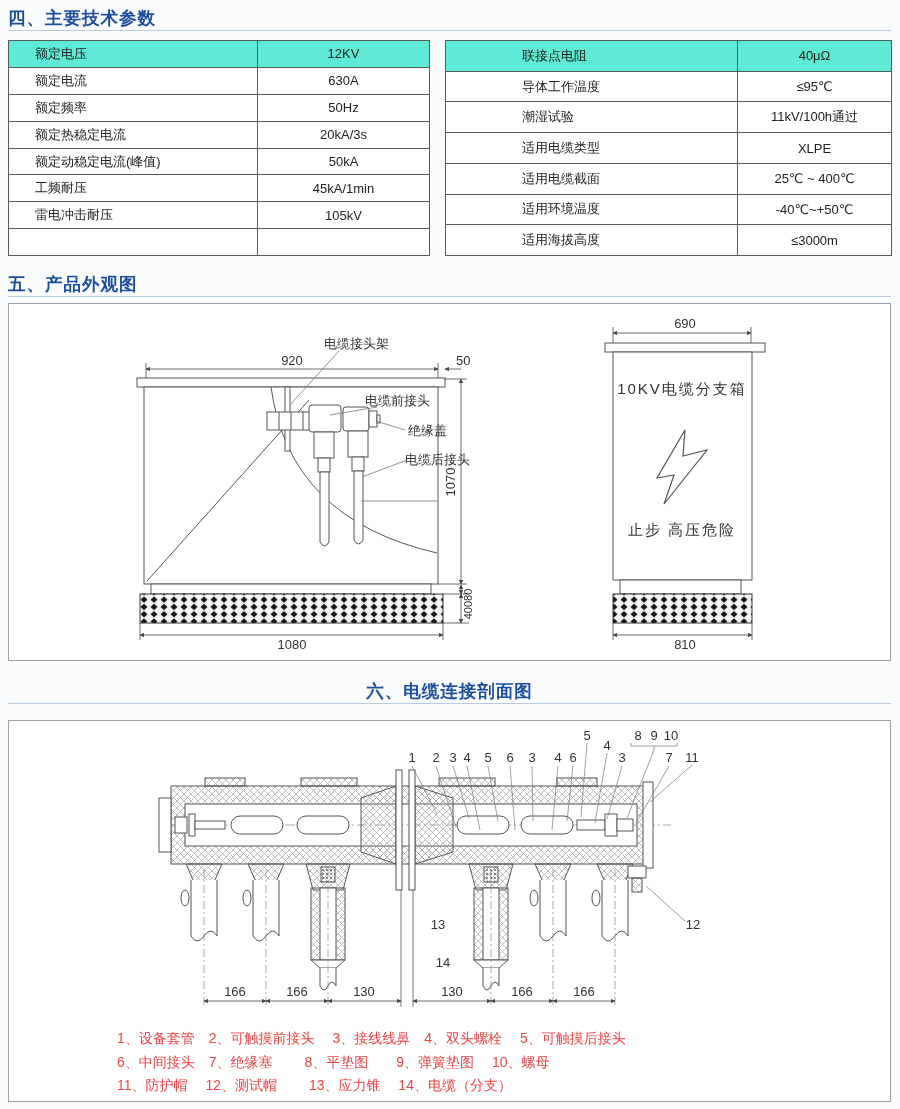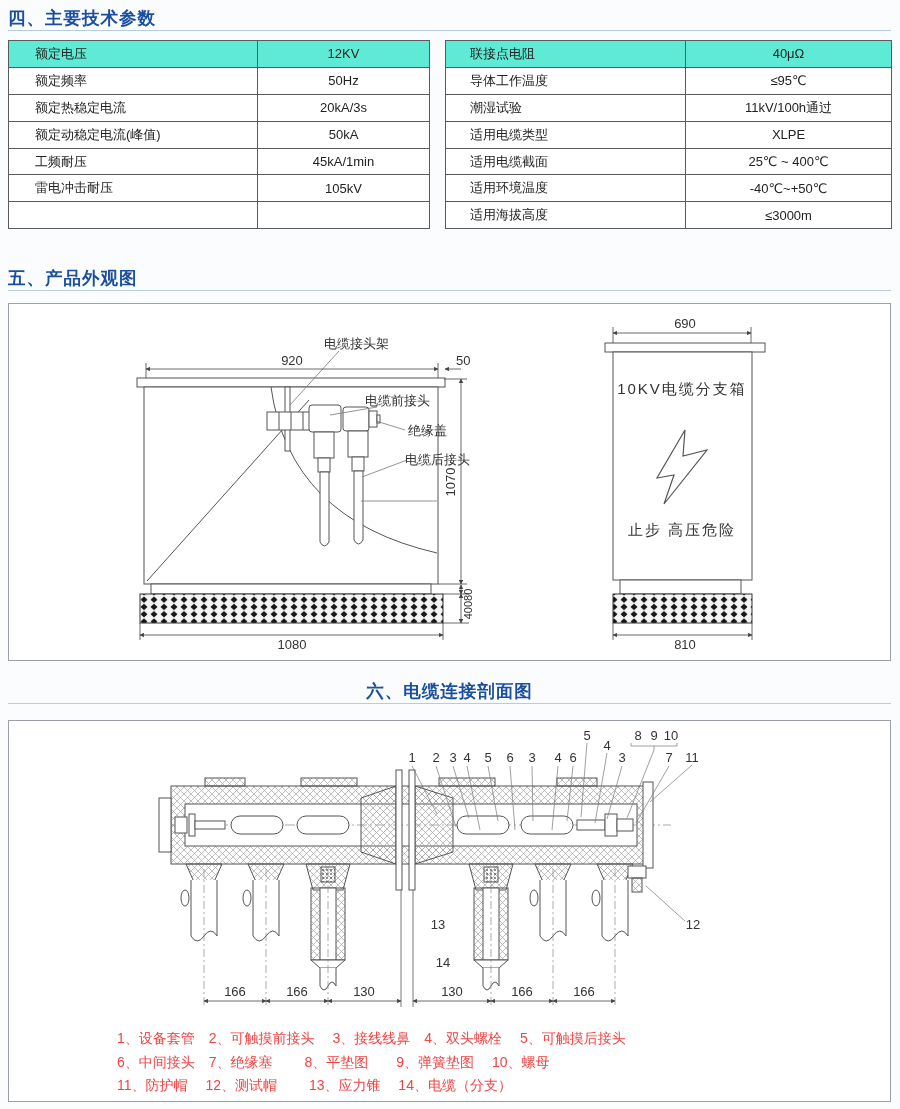--- a/index.html
+++ b/index.html
@@ -7,28 +7,28 @@
     width:900px;height:1109px;position:relative;overflow:hidden;
     background:#fbfcfd;
     font-family:"Liberation Sans","DejaVu Sans",sans-serif;
     color:#222;
   }
   .sec-title{
     position:absolute;left:8px;width:883px;
     color:#1a4e9e;font-size:17.5px;font-weight:bold;letter-spacing:1px;
     padding-bottom:0;border-bottom:1px solid #b9cbdf;
   }
-  #t4{top:6px;} #t5{top:266px;} #t6{top:679px;text-align:center;}
+  #t4{top:6px;} #t5{top:272px;} #t6{top:679px;text-align:center;}
 
   .tables{position:absolute;top:40px;left:8px;width:884px;display:flex;gap:15px;}
   table{border-collapse:collapse;background:#fff;border:1px solid #3c3c3c;table-layout:fixed;}
   td{border:1px solid #5a5a5a;font-size:13px;color:#222;height:25.9px;padding:0;}
   .left-t{width:422px;} .right-t{width:447px;}
   .left-t .lab{width:222px;padding-left:26px;text-align:left;}
-  .right-t .lab{width:215px;padding-left:24px;text-align:left;margin-top:16px;}
+  .right-t .lab{width:215px;padding-left:76px;text-align:left;margin-top:16px;}
   .val{text-align:center;}
   tr.hdr td{background:#5eead4;}
 
   .dbox{position:absolute;left:8px;width:881px;background:#fff;border:1px solid #9aa0a6;}
   #box5{top:303px;height:356px;}
   #box6{top:720px;height:380px;}
   svg{display:block;}
   svg text{font-family:"Liberation Sans","DejaVu Sans",sans-serif;fill:#333;}
 
   .legend{position:absolute;top:306px;left:0;width:100%;font-size:14px;color:#ef4444;line-height:23.6px;}
@@ -38,20 +38,24 @@
 <body>
 
 <div class="sec-title" id="t4">四、主要技术参数</div>
 
 <div class="tables">
   <table class="left-t">
     <tbody>
         <tr class="hdr">
           <td class="lab">额定电压</td>
           <td class="val">12KV</td>
+        </tr>
+    <tr>
+          <td class="lab">额定电流</td>
+          <td class="val">630A</td>
         </tr>
     <tr>
           <td class="lab">额定频率</td>
           <td class="val">50Hz</td>
         </tr>
     <tr>
           <td class="lab">额定热稳定电流</td>
           <td class="val">20kA/3s</td>
         </tr>
     <tr>

